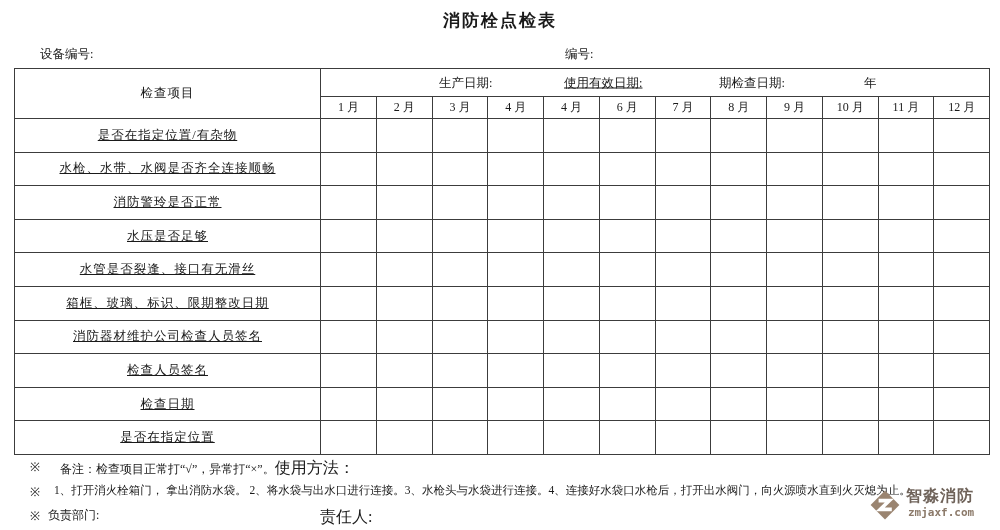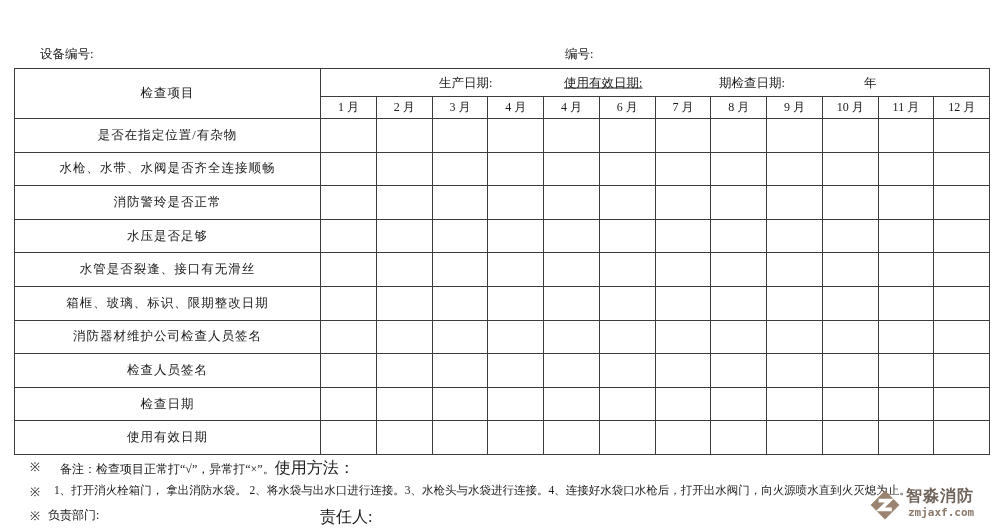--- a/index.html
+++ b/index.html
@@ -50,21 +50,21 @@
   }
   col.c-item { width: 306px; }
   th.item-head { font-size: 13px; letter-spacing: 1px; }
   th.dates-head { height: 28px; position: relative; }
   .dh { position: absolute; top: 50%; transform: translateY(-50%); white-space: nowrap; font-size: 12.5px; }
   .dh1 { left: 118px; }
   .dh2 { left: 243px; text-decoration: underline; }
   .dh3 { left: 398px; }
   .dh4 { left: 543px; }
   tr.month-row th { height: 22px; font-size: 12px; }
-  td.row-label { font-size: 12.5px; letter-spacing: 1px; }
+  td.row-label { font-size: 12.5px; letter-spacing: 1px; text-decoration: underline; }
   td.check-cell { background: #ffffff; }
 
   .note-line { position: absolute; left: 0; width: 100%; white-space: nowrap; }
   .note-marker { position: absolute; left: 30px; font-size: 12px; }
   .n1 { top: 458px; }
   .n1 .note-text { position: absolute; left: 60px; font-size: 12px; }
   .n1 .note-suffix { font-size: 16px; }
   .n2 { top: 483px; }
   .n2 .note-text { position: absolute; left: 54px; font-size: 11.5px; }
   .n3 { top: 507px; }
@@ -97,20 +97,21 @@
     font-weight: bold;
     color: #8c7a6a;
     font-family: "DejaVu Sans Mono", monospace;
   }
 </style>
 </head>
 <body>
 
 <div class="page">
 
+  <div class="doc-title">消防栓点检表</div>
 
   <span class="meta-label meta-device">设备编号:</span>
   <span class="meta-label meta-serial">编号:</span>
 
   <table class="grid">
     <colgroup>
       <col class="c-item">
       <col>
         <col>
         <col>
@@ -279,21 +280,21 @@
           <td class="check-cell"></td>
           <td class="check-cell"></td>
           <td class="check-cell"></td>
           <td class="check-cell"></td>
           <td class="check-cell"></td>
           <td class="check-cell"></td>
           <td class="check-cell"></td>
           <td class="check-cell"></td>
         </tr>
         <tr>
-          <td class="row-label">使用有效日期</td>
+          <td class="row-label">是否在指定位置</td>
           <td class="check-cell"></td>
           <td class="check-cell"></td>
           <td class="check-cell"></td>
           <td class="check-cell"></td>
           <td class="check-cell"></td>
           <td class="check-cell"></td>
           <td class="check-cell"></td>
           <td class="check-cell"></td>
           <td class="check-cell"></td>
           <td class="check-cell"></td>

